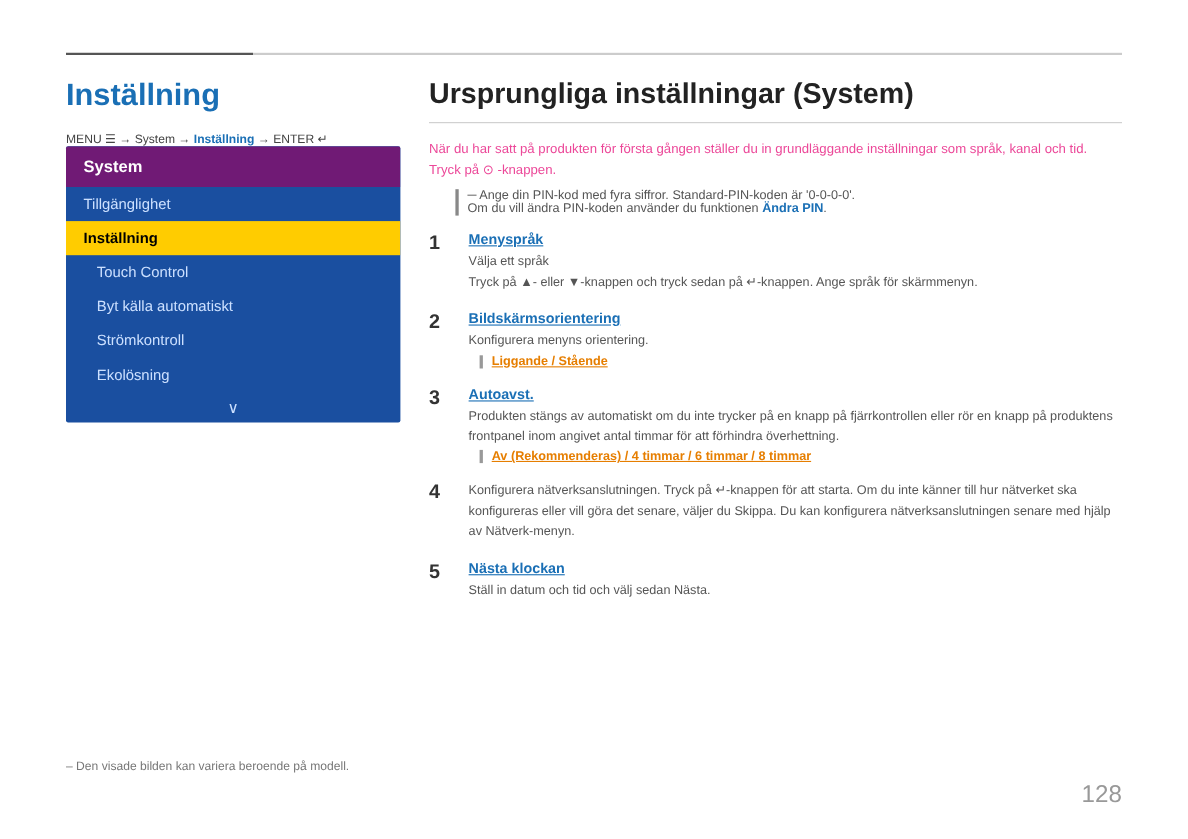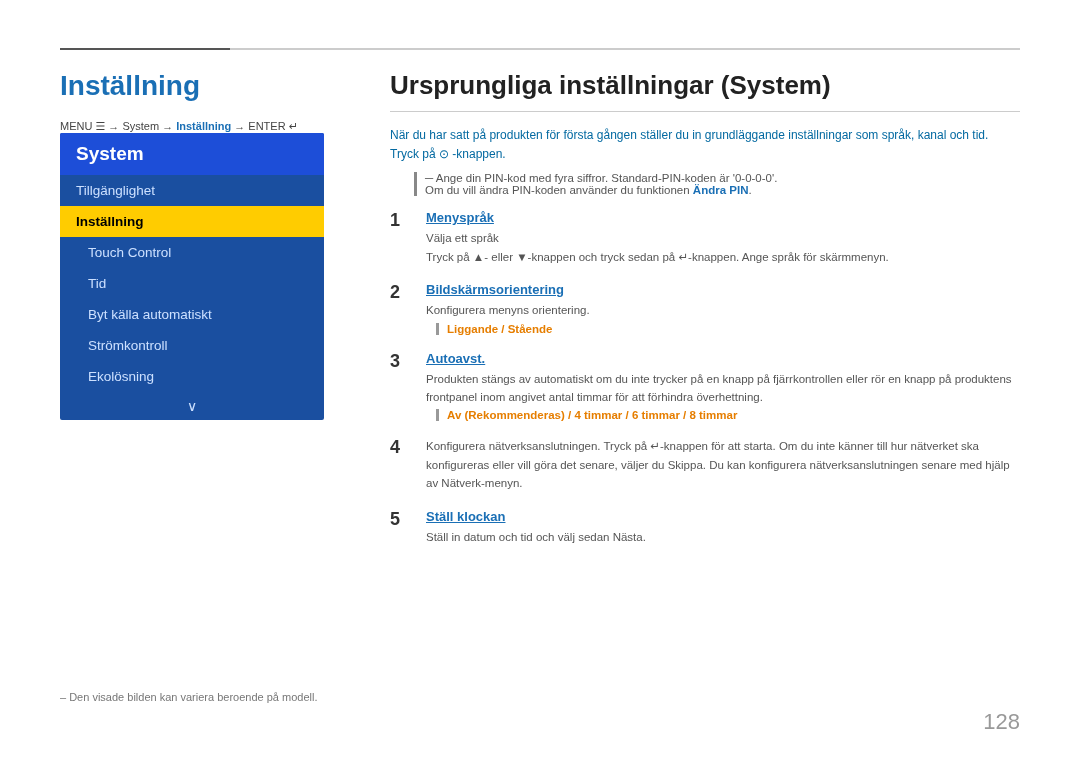--- a/index.html
+++ b/index.html
@@ -27,21 +27,21 @@
       left: 60px;
       width: 170px;
       height: 2px;
       background: #555;
     }
 
     .left-panel {
       position: absolute;
       top: 70px;
       left: 60px;
-      width: 264px;
+      width: 304px;
     }
 
     .left-panel h1 {
       font-size: 28px;
       font-weight: bold;
       color: #1a6fb5;
       margin-bottom: 18px;
     }
 
     .menu-path {
@@ -54,23 +54,23 @@
       color: #1a6fb5;
     }
 
     .sidebar {
       background: #1a4fa0;
       border-radius: 2px;
       overflow: hidden;
     }
 
     .sidebar-header {
-      background: #1d4ed8;
+      background: #701a75;
       color: #fff;
-      font-size: 19px;
+      font-size: 15px;
       font-weight: bold;
       padding: 10px 16px;
     }
 
     .sidebar-item {
       color: #cce0ff;
       font-size: 13.5px;
       padding: 8px 16px;
       cursor: pointer;
     }
@@ -112,21 +112,21 @@
       font-size: 26px;
       font-weight: bold;
       color: #222;
       margin-bottom: 14px;
       border-bottom: 1px solid #ccc;
       padding-bottom: 10px;
     }
 
     .intro-text {
       font-size: 12px;
-      color: #0369a1;
+      color: #ec4899;
       line-height: 1.6;
       margin-bottom: 8px;
     }
 
     .pin-note {
       font-size: 11.5px;
       color: #555;
       margin-left: 24px;
       border-left: 3px solid #888;
       padding-left: 8px;
@@ -178,20 +178,21 @@
       font-size: 11.5px;
       color: #555;
       margin-top: 3px;
       margin-left: 10px;
       border-left: 3px solid #999;
       padding-left: 8px;
     }
     .step-option .link {
       color: #e67e00;
       font-weight: bold;
+      text-decoration: underline;
     }
 
     
     .page-number {
       position: absolute;
       bottom: 28px;
       right: 60px;
       font-size: 22px;
       color: #999;
     }
@@ -207,21 +208,20 @@
 
   <div class="menu-path">
     MENU ☰ → System → <span class="bold">Inställning</span> → ENTER ↵
   </div>
 
   <div class="sidebar">
     <div class="sidebar-header">System</div>
     <div class="sidebar-item">Tillgänglighet</div>
     <div class="sidebar-item selected">Inställning</div>
     <div class="sidebar-item indented">Touch Control</div>
-    <div class="sidebar-item indented">Tid</div>
     <div class="sidebar-item indented">Byt källa automatiskt</div>
     <div class="sidebar-item indented">Strömkontroll</div>
     <div class="sidebar-item indented">Ekolösning</div>
     <div class="sidebar-chevron">∨</div>
   </div>
 </div>
 
 <div class="bottom-note">– Den visade bilden kan variera beroende på modell.</div>
 
 <div class="right-panel">
@@ -279,21 +279,21 @@
       <div class="step-content">
         <div class="step-desc">
           Konfigurera nätverksanslutningen. Tryck på ↵-knappen för att starta. Om du inte känner till hur nätverket ska konfigureras eller vill göra det senare, väljer du <span class="link">Skippa</span>. Du kan konfigurera nätverksanslutningen senare med hjälp av <span class="link">Nätverk</span>-menyn.
         </div>
       </div>
     </div>
 
     <div class="step">
       <div class="step-number">5</div>
       <div class="step-content">
-        <div class="step-title">Ställ klockan</div>
+        <div class="step-title">Nästa klockan</div>
         <div class="step-desc">
           Ställ in datum och tid och välj sedan <span class="link">Nästa</span>.
         </div>
       </div>
     </div>
 
   </div>
 </div>
 
 <div class="page-number">128</div>

